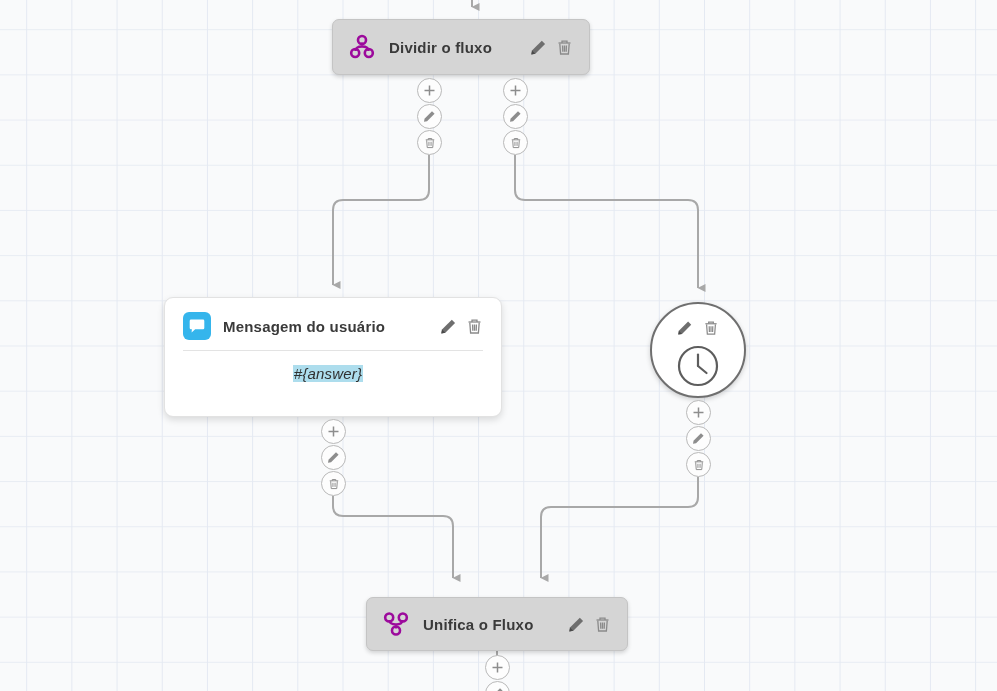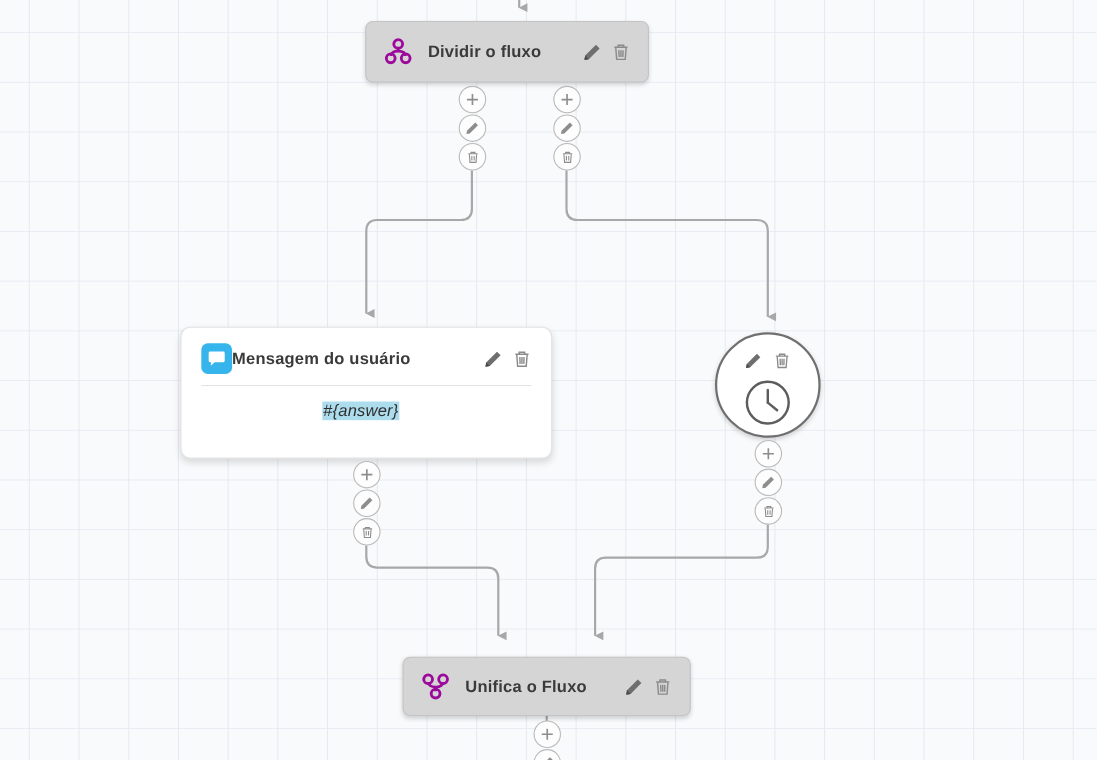--- a/index.html
+++ b/index.html
@@ -75,21 +75,21 @@
     display: block;
     cursor: pointer;
   }
 
   
   .msg-head {
     display: flex;
     align-items: center;
     padding: 14px 18px 10px 18px;
   }
-  .msg-head .node-title { }
+  .msg-head .node-title { margin-left: 12px; }
   .msg-divider {
     height: 1px;
     background: #e3e3e3;
     margin: 0 18px;
   }
   .msg-body {
     padding: 14px 18px 18px 8px;
     text-align: center;
   }
   .msg-var {

